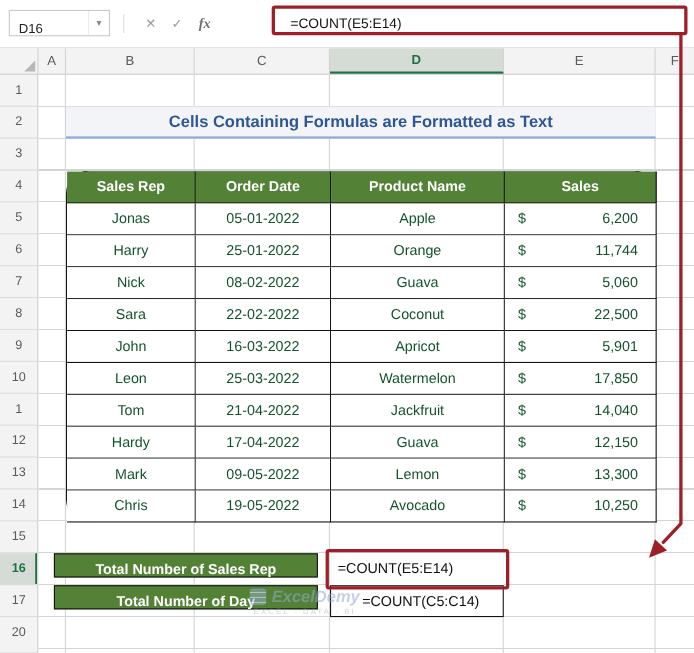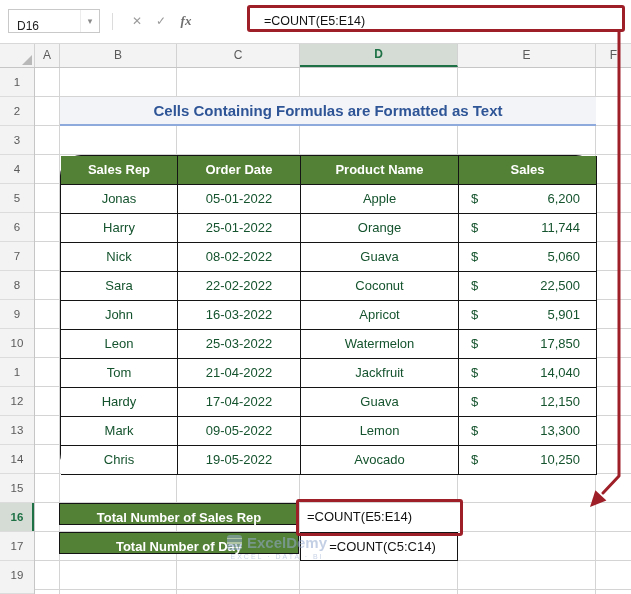--- a/index.html
+++ b/index.html
@@ -55,31 +55,31 @@
 
   
   .title{position:absolute;left:25px;top:29px;width:536px;height:29px;box-sizing:border-box;background:#F2F4F8;border-bottom:2px solid var(--title-underline);text-align:center;line-height:27px;font-weight:bold;font-size:15px;color:var(--title-blue);}
 
   .table{position:absolute;left:25px;top:87px;display:grid;grid-template-columns:117px 123px 158px 138px;border-top:1px solid #141414;border-left:1px solid #141414;border-radius:21px;}
   .tr{display:contents;}
   .td{box-sizing:border-box;height:29px;line-height:28px;border-right:1px solid #141414;border-bottom:1px solid #141414;text-align:center;font-size:13px;color:#14532d;background:#fff;}
   .th{background:var(--header-green);color:#fff;font-weight:bold;}
   .money{display:flex;justify-content:space-between;padding:0 16px 0 12px;text-align:left;}
 
-  .total-label{position:absolute;left:24px;width:240px;height:22px;box-sizing:border-box;border:1px solid #141414;background:var(--header-green);color:#fff;font-weight:bold;font-size:13px;text-align:center;line-height:27px;}
+  .total-label{position:absolute;left:14px;width:240px;height:22px;box-sizing:border-box;border:1px solid #141414;background:var(--header-green);color:#fff;font-weight:bold;font-size:13px;text-align:center;line-height:27px;}
   .t1{top:435px;}
   .t2{top:464px;}
   .total-formula{position:absolute;left:265px;width:158px;height:29px;box-sizing:border-box;line-height:28px;font-size:13px;color:#111;padding-left:7px;background:#fff;}
   .t1f{top:435px;}
   .t2f{top:464px;border:1px solid #141414;line-height:27px;text-align:center;}
   .cell-highlight{position:absolute;left:261px;top:431px;width:167px;height:37px;box-sizing:border-box;border:3px solid var(--annotation-red);border-radius:3px;z-index:4;}
 
   
   .watermark{position:absolute;left:192px;top:466px;opacity:.55;z-index:3;text-align:center;}
-  .wm-row{display:flex;align-items:center;gap:5px;justify-content:center;}
+  .wm-row{display:flex;align-items:center;gap:5px;justify-content:center;font-style:italic;}
   .wm-logo{width:15px;height:15px;border-radius:3px;background:repeating-linear-gradient(to bottom,#93A9CE 0 3px,#ffffff 3px 4.5px);}
   .wm-name{font-size:15px;font-weight:bold;color:#93A9CE;}
   .wm-tag{font-size:7px;letter-spacing:2px;color:#9DB0D2;margin-top:2px;}
 
   
   .arrow-overlay{position:absolute;left:0;top:0;width:631px;height:594px;pointer-events:none;z-index:10;}
   .arrow-path{stroke:var(--annotation-red);stroke-width:3;fill:none;stroke-linejoin:round;stroke-linecap:round;}
   .arrow-head{fill:var(--annotation-red);}
 </style>
 </head>
@@ -125,21 +125,21 @@
       <div class="rh">8</div>
       <div class="rh">9</div>
       <div class="rh">10</div>
       <div class="rh">1</div>
       <div class="rh">12</div>
       <div class="rh">13</div>
       <div class="rh">14</div>
       <div class="rh">15</div>
       <div class="rh sel">16</div>
       <div class="rh">17</div>
-      <div class="rh last">19</div>
+      <div class="rh last">20</div>
     </div>
 
     <div class="cells">
 
       <div class="title">Cells Containing Formulas are Formatted as Text</div>
 
       <div class="table">
         <div class="tr">
           <div class="td th">Sales Rep</div>
           <div class="td th">Order Date</div>

